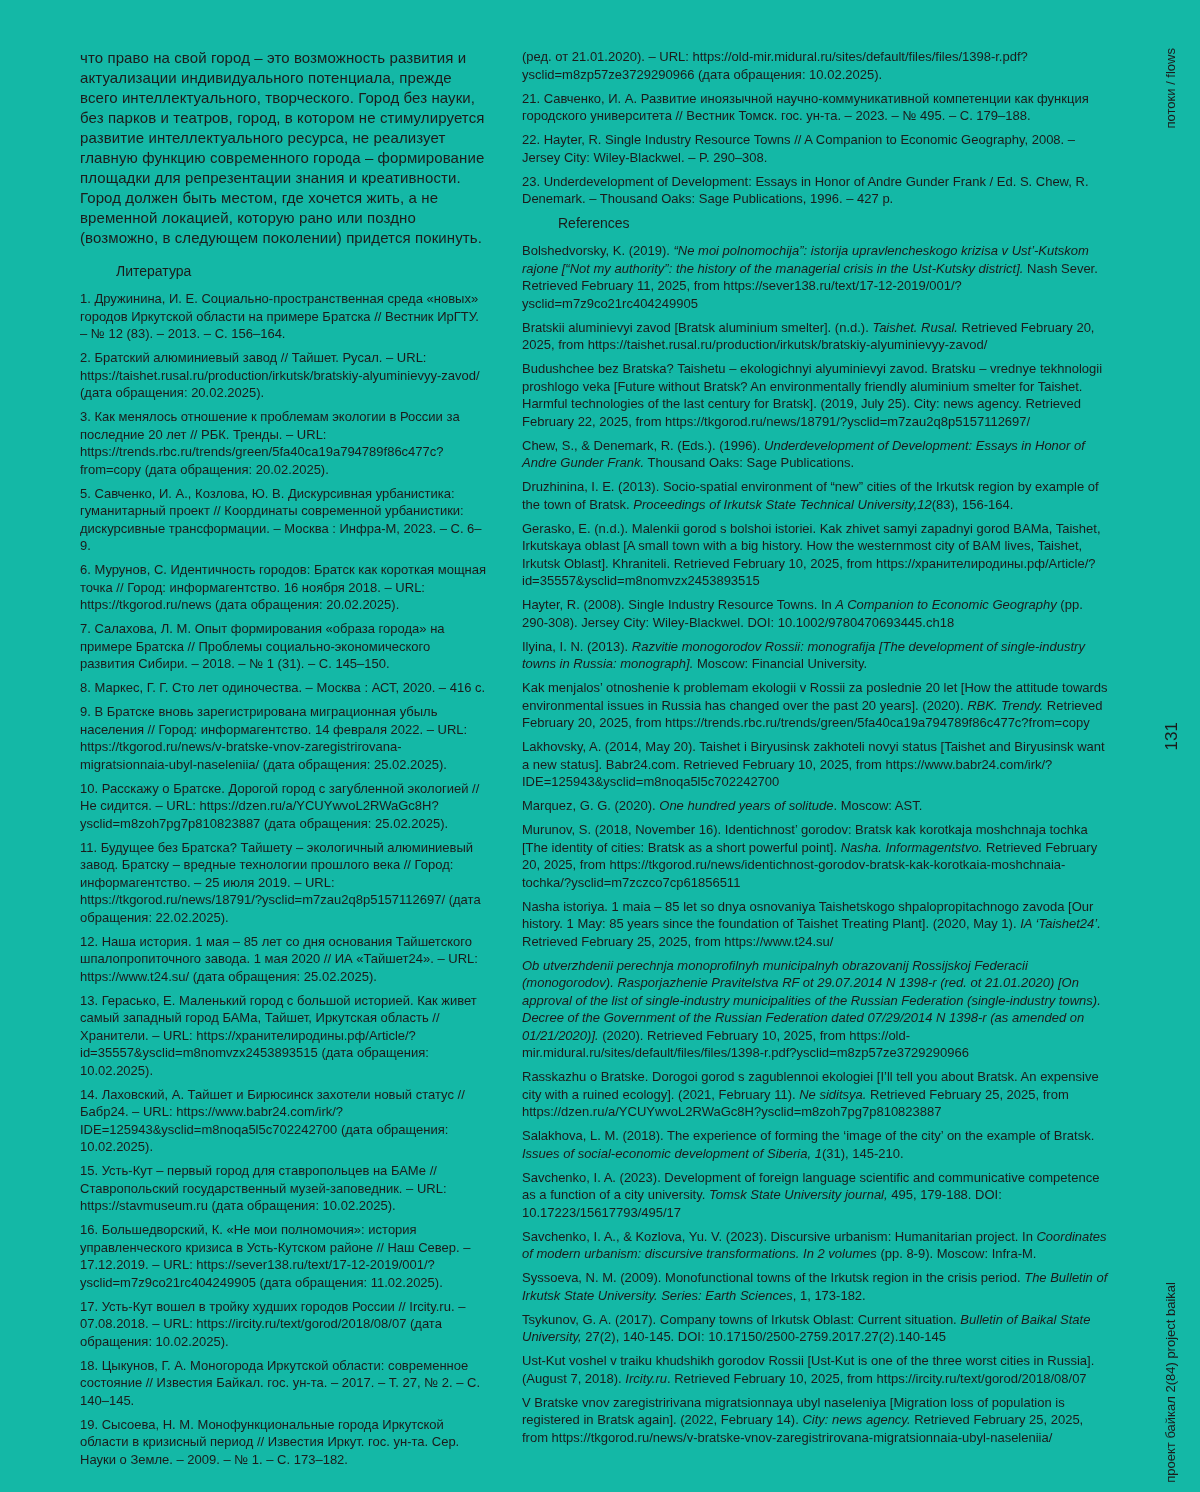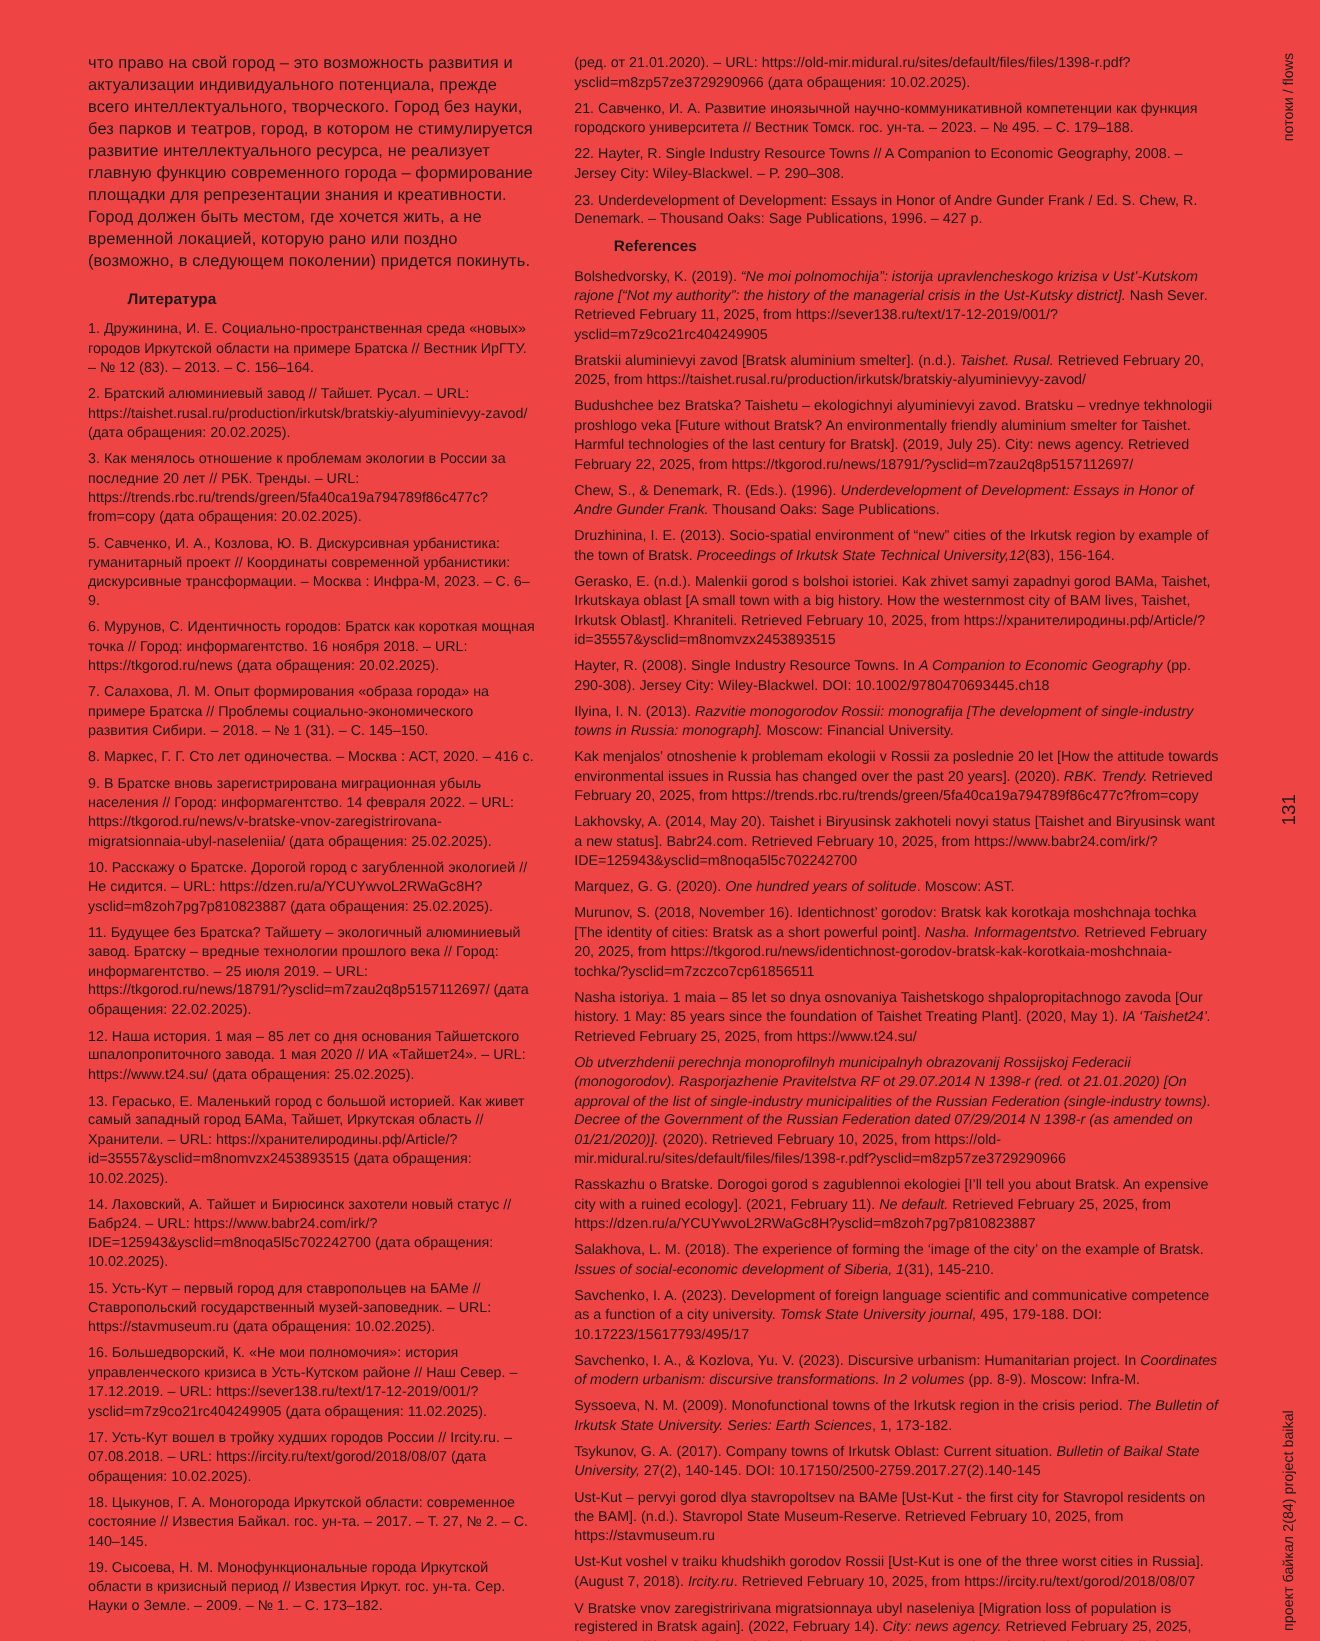--- a/index.html
+++ b/index.html
@@ -1,35 +1,35 @@
 <!DOCTYPE html>
 <html><head>
 <meta charset="utf-8">
 <style>
   html,body{margin:0;padding:0;background:#e8e8e8;}
   .page{
     position:relative;
     width:1200px;height:1492px;
-    background:#ef4444;
+    background:#14b8a6;
     color:#1b1b1b;
     font-family:"Liberation Sans","DejaVu Sans",sans-serif;
     overflow:hidden;
     margin:0 auto;
   }
   .col{position:absolute;top:48px;}
   .col-left{left:80px;width:408px;}
   .col-right{left:522px;width:588px;}
   .intro{
     font-size:15px;line-height:20px;
     margin:0 0 14px 0;
     letter-spacing:.1px;
   }
   .heading{
     font-size:14px;line-height:18px;
-    font-weight:bold;
+    font-weight:normal;
     margin:4px 0 10px 0;
     padding-left:36px;
   }
   .refs p{
     font-size:13px;line-height:17.5px;
     margin:0 0 6.5px 0;
     word-break:break-word;
     overflow-wrap:break-word;
   }
   .refs i{}
@@ -90,27 +90,26 @@
         <p><span>Druzhinina, I. E. (2013). Socio-spatial environment of “new” cities of the Irkutsk region by example of the town of Bratsk. </span><i>Proceedings of Irkutsk State Technical University,12</i><span>(83), 156-164.</span></p>
         <p><span>Gerasko, E. (n.d.). Malenkii gorod s bolshoi istoriei. Kak zhivet samyi zapadnyi gorod BAMa, Taishet, Irkutskaya oblast [A small town with a big history. How the westernmost city of BAM lives, Taishet, Irkutsk Oblast]. Khraniteli. Retrieved February 10, 2025, from https://хранителиродины.рф/Article/?id=35557&amp;ysclid=m8nomvzx2453893515</span></p>
         <p><span>Hayter, R. (2008). Single Industry Resource Towns. In </span><i>A Companion to Economic Geography</i><span> (pp. 290-308).  Jersey City: Wiley-Blackwel. DOI: 10.1002/9780470693445.ch18</span></p>
         <p><span>Ilyina, I. N. (2013). </span><i>Razvitie monogorodov Rossii: monografija [The development of single-industry towns in Russia: monograph].</i><span> Moscow: Financial University.</span></p>
         <p><span>Kak menjalos’ otnoshenie k problemam ekologii v Rossii za poslednie 20 let [How the attitude towards environmental issues in Russia has changed over the past 20 years]. (2020). </span><i>RBK. Trendy.</i><span> Retrieved February 20, 2025, from https://trends.rbc.ru/trends/green/5fa40ca19a794789f86c477c?from=copy</span></p>
         <p><span>Lakhovsky, A. (2014, May 20). Taishet i Biryusinsk zakhoteli novyi status [Taishet and Biryusinsk want a new status]. Babr24.com. Retrieved February 10, 2025, from https://www.babr24.com/irk/?IDE=125943&amp;ysclid=m8noqa5l5c702242700</span></p>
         <p><span>Marquez, G. G. (2020). </span><i>One hundred years of solitude</i><span>. Moscow: AST.</span></p>
         <p><span>Murunov, S. (2018, November 16). Identichnost’ gorodov: Bratsk kak korotkaja moshchnaja tochka [The identity of cities: Bratsk as a short powerful point]. </span><i>Nasha. Informagentstvo.</i><span> Retrieved February 20, 2025, from https://tkgorod.ru/news/identichnost-gorodov-bratsk-kak-korotkaia-moshchnaia-tochka/?ysclid=m7zczco7cp61856511</span></p>
         <p><span>Nasha istoriya. 1 maia – 85 let so dnya osnovaniya Taishetskogo shpalopropitachnogo zavoda [Our history. 1 May: 85 years since the foundation of Taishet Treating Plant]. (2020, May 1). </span><i>IA ‘Taishet24’.</i><span> Retrieved February 25, 2025, from https://www.t24.su/</span></p>
         <p><i>Ob utverzhdenii perechnja monoprofilnyh municipalnyh obrazovanij Rossijskoj Federacii (monogorodov). Rasporjazhenie Pravitelstva RF ot 29.07.2014 N 1398-r (red. ot 21.01.2020) [On approval of the list of single-industry municipalities of the Russian Federation (single-industry towns). Decree of the Government of the Russian Federation dated 07/29/2014 N 1398-r (as amended on 01/21/2020)].</i><span> (2020). Retrieved February 10, 2025, from https://old-mir.midural.ru/sites/default/files/files/1398-r.pdf?ysclid=m8zp57ze3729290966</span></p>
-        <p><span>Rasskazhu o Bratske. Dorogoi gorod s zagublennoi ekologiei [I’ll tell you about Bratsk. An expensive city with a ruined ecology]. (2021, February 11). </span><i>Ne default.</i><span> Retrieved February 25, 2025, from https://dzen.ru/a/YCUYwvoL2RWaGc8H?ysclid=m8zoh7pg7p810823887</span></p>
+        <p><span>Rasskazhu o Bratske. Dorogoi gorod s zagublennoi ekologiei [I’ll tell you about Bratsk. An expensive city with a ruined ecology]. (2021, February 11). </span><i>Ne siditsya.</i><span> Retrieved February 25, 2025, from https://dzen.ru/a/YCUYwvoL2RWaGc8H?ysclid=m8zoh7pg7p810823887</span></p>
         <p><span>Salakhova, L. M. (2018). The experience of forming the ‘image of the city’ on the example of Bratsk. </span><i>Issues of social-economic development of Siberia, 1</i><span>(31), 145-210.</span></p>
         <p><span>Savchenko, I. A. (2023). Development of foreign language scientific and communicative competence as a function of a city university. </span><i>Tomsk State University journal,</i><span> 495, 179-188. DOI: 10.17223/15617793/495/17</span></p>
         <p><span>Savchenko, I. A., &amp; Kozlova, Yu. V. (2023). Discursive urbanism: Humanitarian project. In </span><i>Coordinates of modern urbanism: discursive transformations. In 2 volumes</i><span> (pp. 8-9). Moscow: Infra-M.</span></p>
         <p><span>Syssoeva, N. M. (2009). Monofunctional towns of the Irkutsk region in the crisis period. </span><i>The Bulletin of Irkutsk State University. Series: Earth Sciences</i><span>, 1, 173-182.</span></p>
         <p><span>Tsykunov, G. A. (2017). Company towns of Irkutsk Oblast: Current situation. </span><i>Bulletin of Baikal State University,</i><span> 27(2), 140-145. DOI: 10.17150/2500-2759.2017.27(2).140-145</span></p>
-        <p><span>Ust-Kut – pervyi gorod dlya stavropoltsev na BAMe [Ust-Kut - the first city for Stavropol residents on the BAM]. (n.d.). Stavropol State Museum-Reserve. Retrieved February 10, 2025, from https://stavmuseum.ru</span></p>
         <p><span>Ust-Kut voshel v traiku khudshikh gorodov Rossii [Ust-Kut is one of the three worst cities in Russia]. (August 7, 2018). </span><i>Ircity.ru</i><span>. Retrieved February 10, 2025, from https://ircity.ru/text/gorod/2018/08/07</span></p>
         <p><span>V Bratske vnov zaregistririvana migratsionnaya ubyl naseleniya [Migration loss of population is registered in Bratsk again]. (2022, February 14). </span><i>City: news agency.</i><span> Retrieved February 25, 2025, from https://tkgorod.ru/news/v-bratske-vnov-zaregistrirovana-migratsionnaia-ubyl-naseleniia/</span></p>
       </div>
   </div>
 
   <div class="vertical section-label">потоки / flows</div>
   <div class="vertical page-number">131</div>
   <div class="vertical journal-label">проект байкал 2(84) project baikal</div>
 
 </div>

